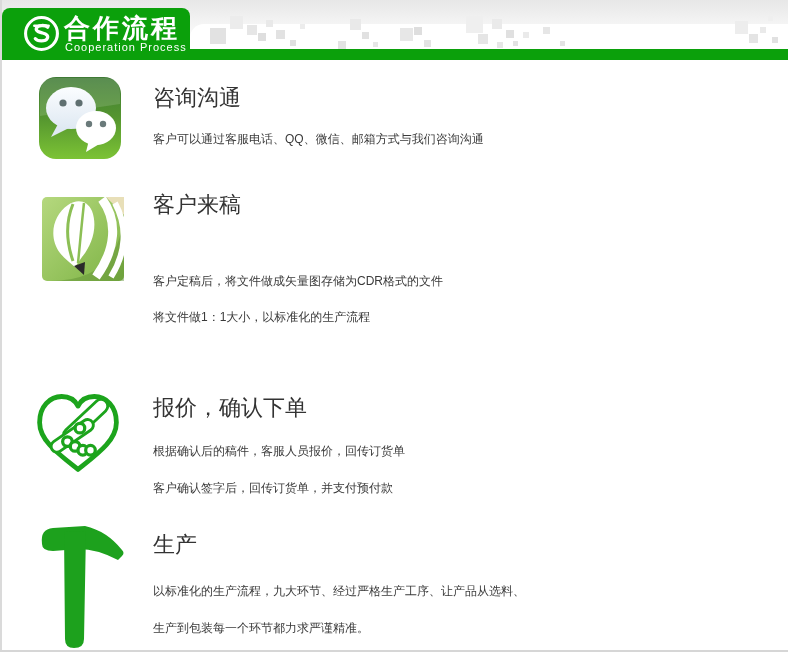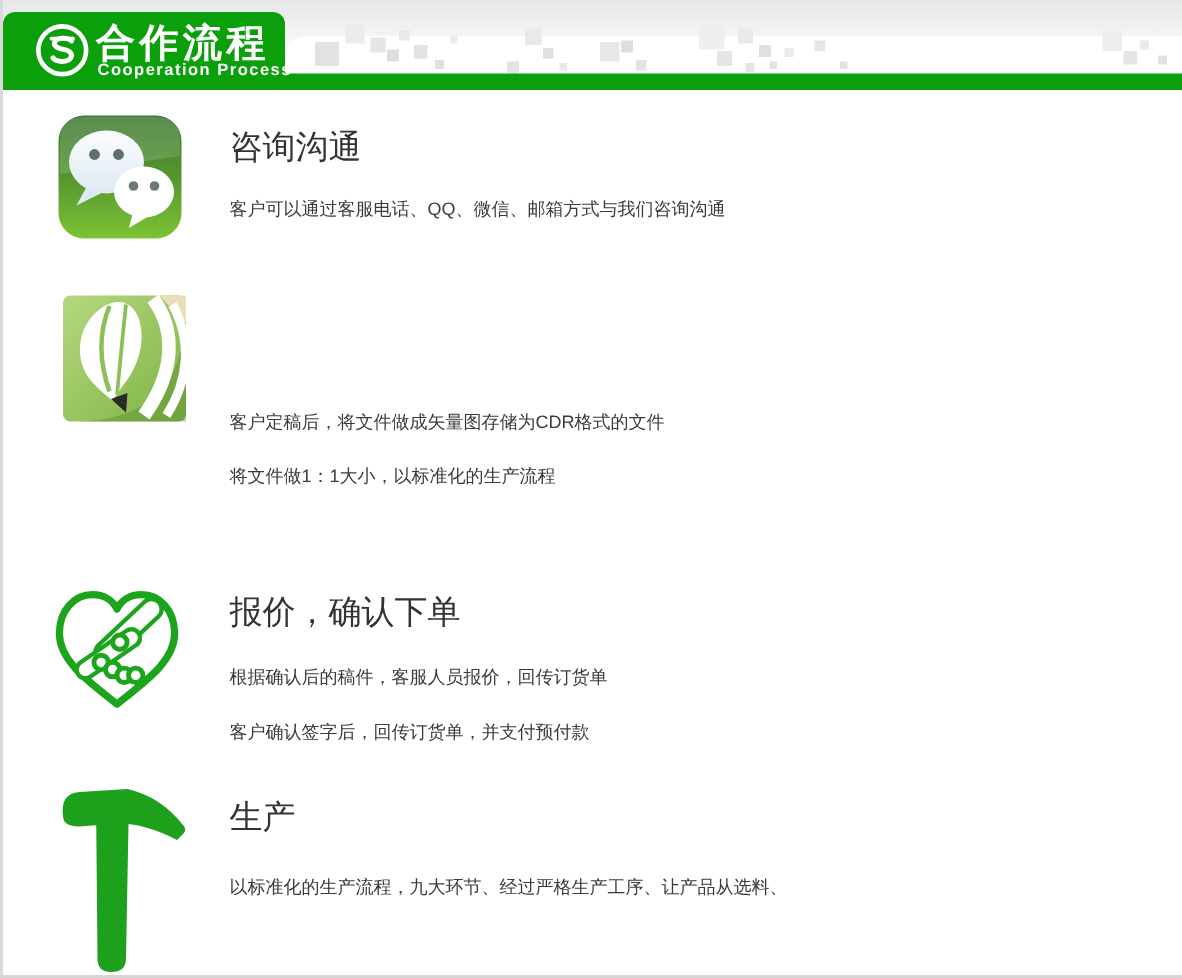--- a/index.html
+++ b/index.html
@@ -15,21 +15,21 @@
     background:linear-gradient(180deg,#e7e7e7 0%,#f6f6f6 55%,#ffffff 100%);}
   .hdr-white-panel{position:absolute;left:190px;top:24px;width:598px;height:25px;
     background:#ffffff;border-radius:14px 0 0 0;}
   .hdr-strip{position:absolute;left:2px;top:49px;width:786px;height:11px;background:#0ba00b;}
   .hdr-tab{position:absolute;left:2px;top:8px;width:188px;height:52px;background:#0ba00b;
     border-radius:8px 8px 8px 0;}
   .hdr-logo{position:absolute;left:21px;top:7px;width:37px;height:37px;}
   .hdr-title{position:absolute;left:62px;top:3px;color:#ffffff;font-size:26px;
     font-weight:bold;letter-spacing:3px;white-space:nowrap;}
   .hdr-sub{position:absolute;left:63px;top:33px;color:#ffffff;font-size:11px;
-    font-weight:bold;letter-spacing:1px;white-space:nowrap;}
+    font-weight:normal;letter-spacing:1px;white-space:nowrap;}
   .sq{position:absolute;}
 
   
   .icon-box{position:absolute;}
   .sec-title{position:absolute;left:153px;font-size:22px;font-weight:normal;color:#333333;
     white-space:nowrap;}
   .sec-line{position:absolute;left:153px;font-size:12px;color:#3a3a3a;white-space:nowrap;}
 </style>
 </head>
 <body>
@@ -119,20 +119,21 @@
     <rect x="2" y="6" width="82" height="84" rx="5" fill="url(#cdr)"></rect>
     <path d="M84,14 L84,90 L10,90 Q84,90 84,14 Z" fill="#5d8f33" opacity="0.45"></path>
     <path d="M66,6 L84,6 L84,24 Z" fill="#e8dfb8"></path>
     <path d="M62,8 C78,30 76,58 56,86" stroke="#ffffff" stroke-width="9" fill="none"></path>
     <path d="M75,12 C88,36 86,62 71,86" stroke="#ffffff" stroke-width="6" fill="none"></path>
     <path d="M28,14 C13,24 8,46 20,62 C24,67 30,72 35,76 L42,66 C52,54 58,36 52,20 C47,9 37,8 28,14 Z" fill="#ffffff"></path>
     <path d="M33,13 C26,30 26,50 33,70" stroke="#8cbf55" stroke-width="3" fill="none"></path>
     <path d="M44,12 C42,30 40,52 38,72" stroke="#8cbf55" stroke-width="2.5" fill="none"></path>
     <path d="M34,75 L45,71 L44,84 Z" fill="#2a2a2a"></path>
   </svg>
+  <div class="sec-title" style="top:190px">客户来稿</div>
   <div class="sec-line" style="top:273px">客户定稿后，将文件做成矢量图存储为CDR格式的文件</div>
   <div class="sec-line" style="top:309px">将文件做1：1大小，以标准化的生产流程</div>
 
   <svg class="icon-box" style="left:30px;top:386px;width:96px;height:92px" viewBox="0 0 100 94">
     <g stroke="#1ca41c" fill="none" stroke-linecap="round" stroke-linejoin="round">
       <path d="M50,86 C30,70 10,56 10,37 C10,20 21,10 33,10 C41,10 47,14 50,20 C53,14 59,10 67,10 C79,10 90,20 90,37 C90,56 70,70 50,86 Z" stroke-width="5"></path>
     </g>
     <path d="M74,20 L42,50" stroke="#1ca41c" stroke-width="17" stroke-linecap="round"></path>
     <path d="M74,20 L42,50" stroke="#ffffff" stroke-width="11" stroke-linecap="round"></path>
     <path d="M28,62 L60,40" stroke="#1ca41c" stroke-width="15" stroke-linecap="round"></path>
@@ -148,16 +149,17 @@
   <div class="sec-title" style="top:393px">报价，确认下单</div>
   <div class="sec-line" style="top:443px">根据确认后的稿件，客服人员报价，回传订货单</div>
   <div class="sec-line" style="top:480px">客户确认签字后，回传订货单，并支付预付款</div>
 
   <svg class="icon-box" style="left:33px;top:522px;width:95px;height:128px" viewBox="0 0 95 128">
     <path d="M9,22 Q7,7 20,6 L52,4 Q74,9 89,28 Q92,31 89,34 L85,38 Q64,27 46,27 L20,29 Q9,29 9,22 Z" fill="#1da11d"></path>
     <path d="M31,10 L53,9 L51,117 Q51,126 41,126 Q32,126 32,117 Z" fill="#1da11d"></path>
   </svg>
   <div class="sec-title" style="top:530px">生产</div>
   <div class="sec-line" style="top:583px">以标准化的生产流程，九大环节、经过严格生产工序、让产品从选料、</div>
+  <div class="sec-line" style="top:620px">生产到包装每一个环节都力求严谨精准。</div>
 
   <div class="edge-left"></div>
   <div class="edge-bottom"></div>
 </div>
 
 </body></html>

